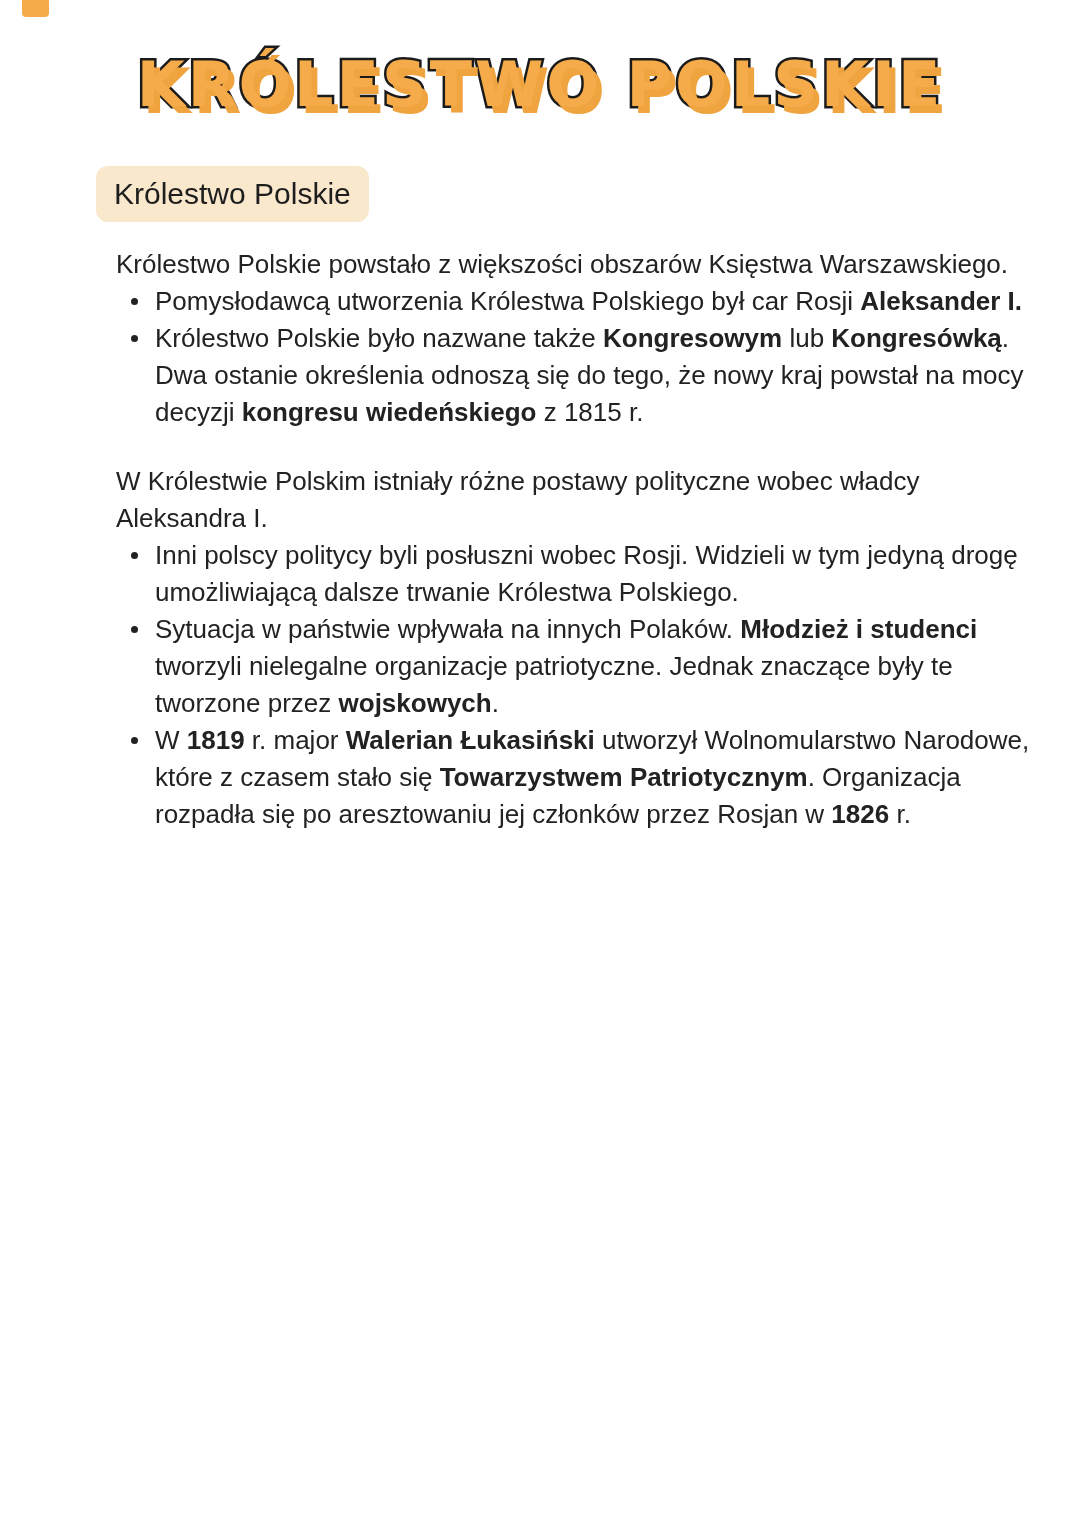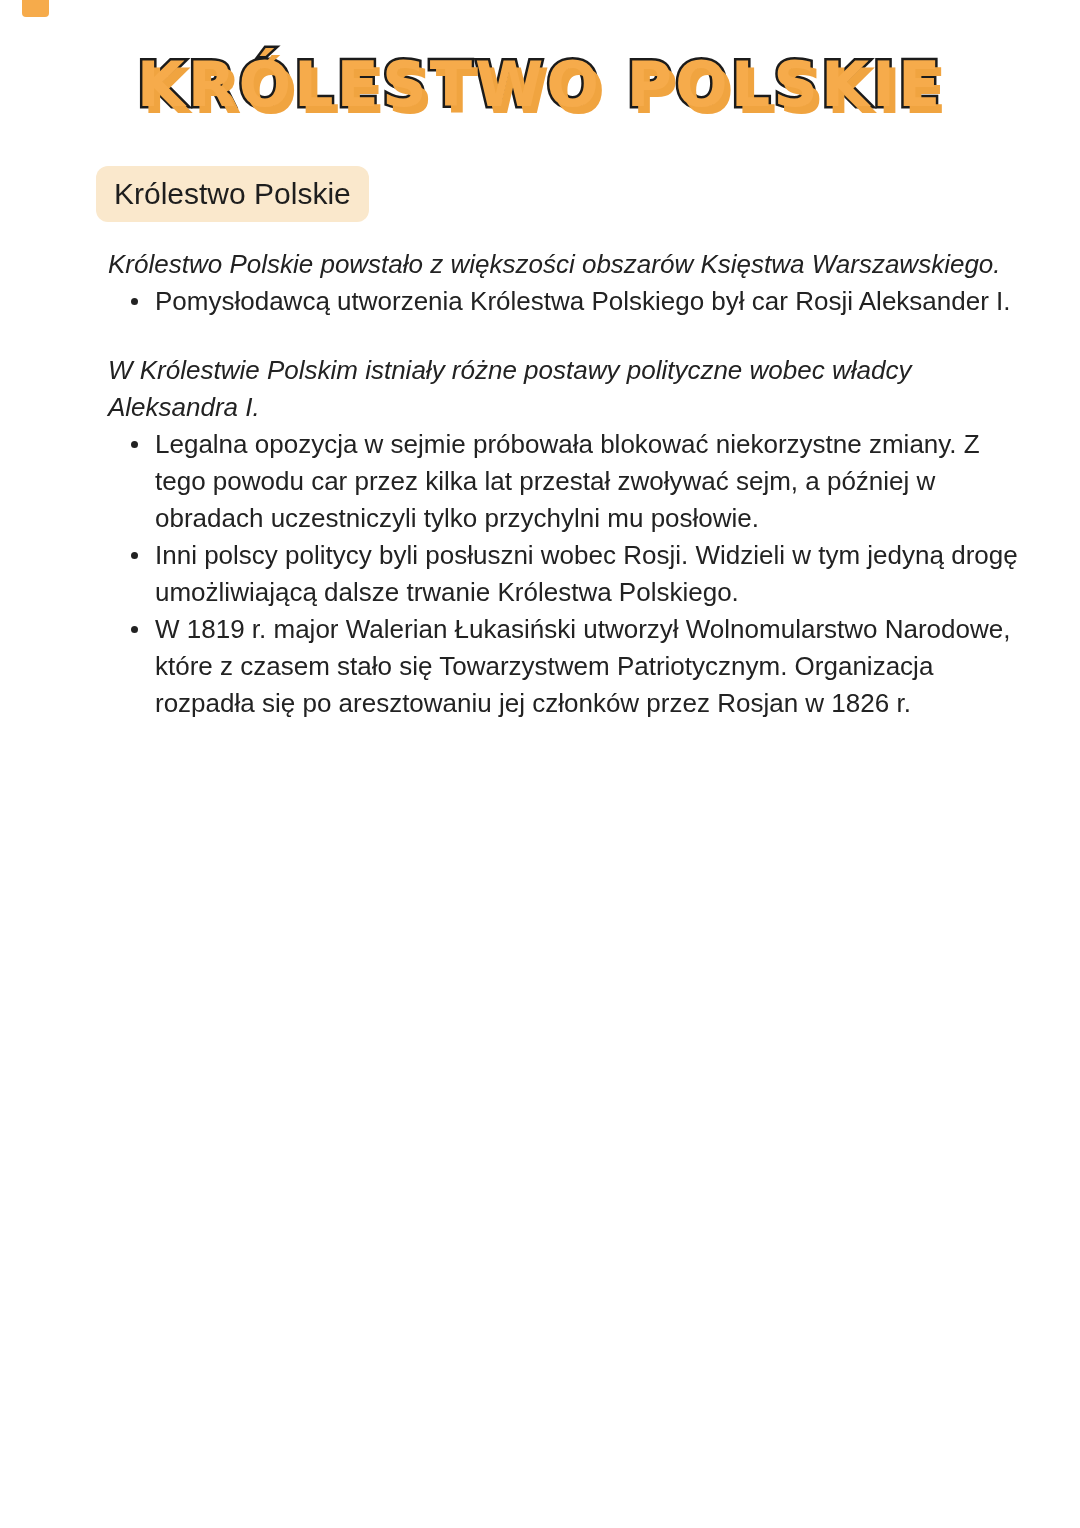--- a/index.html
+++ b/index.html
@@ -65,65 +65,65 @@
     line-height:34px;
     color:var(--heading-text);
   }
   .hl{
     display:inline-block;
     background:var(--heading-highlight);
     border-radius:12px;
     padding:11px 18px;
   }
   p.intro{
-    margin:24px 0 0 4px;
-    font-style:italic;
+    margin:24px 0 0 12px;
   }
   ul.bullet-list{
     margin:0;
     padding:0 0 0 51px;
     list-style:none;
   }
   ul.bullet-list li{
     position:relative;
   }
   ul.bullet-list li::before{
     content:"";
     position:absolute;
     left:-24px;
     top:15px;
     width:7px;
     height:7px;
     border-radius:50%;
     background:var(--body-text);
   }
-  b{font-weight:400;}
+  b{font-weight:700;}
 </style>
 </head>
 <body>
 
 <div class="page">
 
   <div class="corner-tab"></div>
 
   <h1 class="main-title"><span class="title-text">KRÓLESTWO POLSKIE</span></h1>
 
   <div class="content">
 
     <section class="note-section">
       <h2 class="section-heading"><span class="hl">Królestwo Polskie</span></h2>
       <p class="intro"><span>Królestwo Polskie powstało z większości obszarów Księstwa Warszawskiego.</span></p>
       <ul class="bullet-list">
           <li><span>Pomysłodawcą utworzenia Królestwa Polskiego był car Rosji </span><b>Aleksander I.</b></li>
+          <li><span>Królestwo Polskie było nazwane także </span><b>Kongresowym</b><span> lub </span><b>Kongresówką</b><span>. Dwa ostanie określenia odnoszą się do tego, że nowy kraj powstał na mocy decyzji </span><b>kongresu wiedeńskiego</b><span> z 1815 r.</span></li>
         </ul>
     </section>
 
     <section class="note-section">
       <p class="intro"><span>W Królestwie Polskim istniały różne postawy polityczne wobec władcy Aleksandra I.</span></p>
       <ul class="bullet-list">
-          <li><span>Legalna opozycja w sejmie próbowała blokować niekorzystne zmiany. Z tego powodu car przez kilka lat przestał zwoływać sejm, a później w obradach uczestniczyli tylko przychylni mu posłowie.</span></li>
           <li><span>Inni polscy politycy byli posłuszni wobec Rosji. Widzieli w tym jedyną drogę umożliwiającą dalsze trwanie Królestwa Polskiego.</span></li>
+          <li><span>Sytuacja w państwie wpływała na innych Polaków. </span><b>Młodzież i studenci</b><span> tworzyli nielegalne organizacje patriotyczne. Jednak znaczące były te tworzone przez </span><b>wojskowych</b><span>.</span></li>
           <li><span>W </span><b>1819</b><span> r. major </span><b>Walerian Łukasiński</b><span> utworzył Wolnomularstwo Narodowe, które z czasem stało się </span><b>Towarzystwem Patriotycznym</b><span>. Organizacja rozpadła się po aresztowaniu jej członków przez Rosjan w </span><b>1826</b><span> r.</span></li>
         </ul>
     </section>
 
   </div>
 </div>
 
 </body></html>

